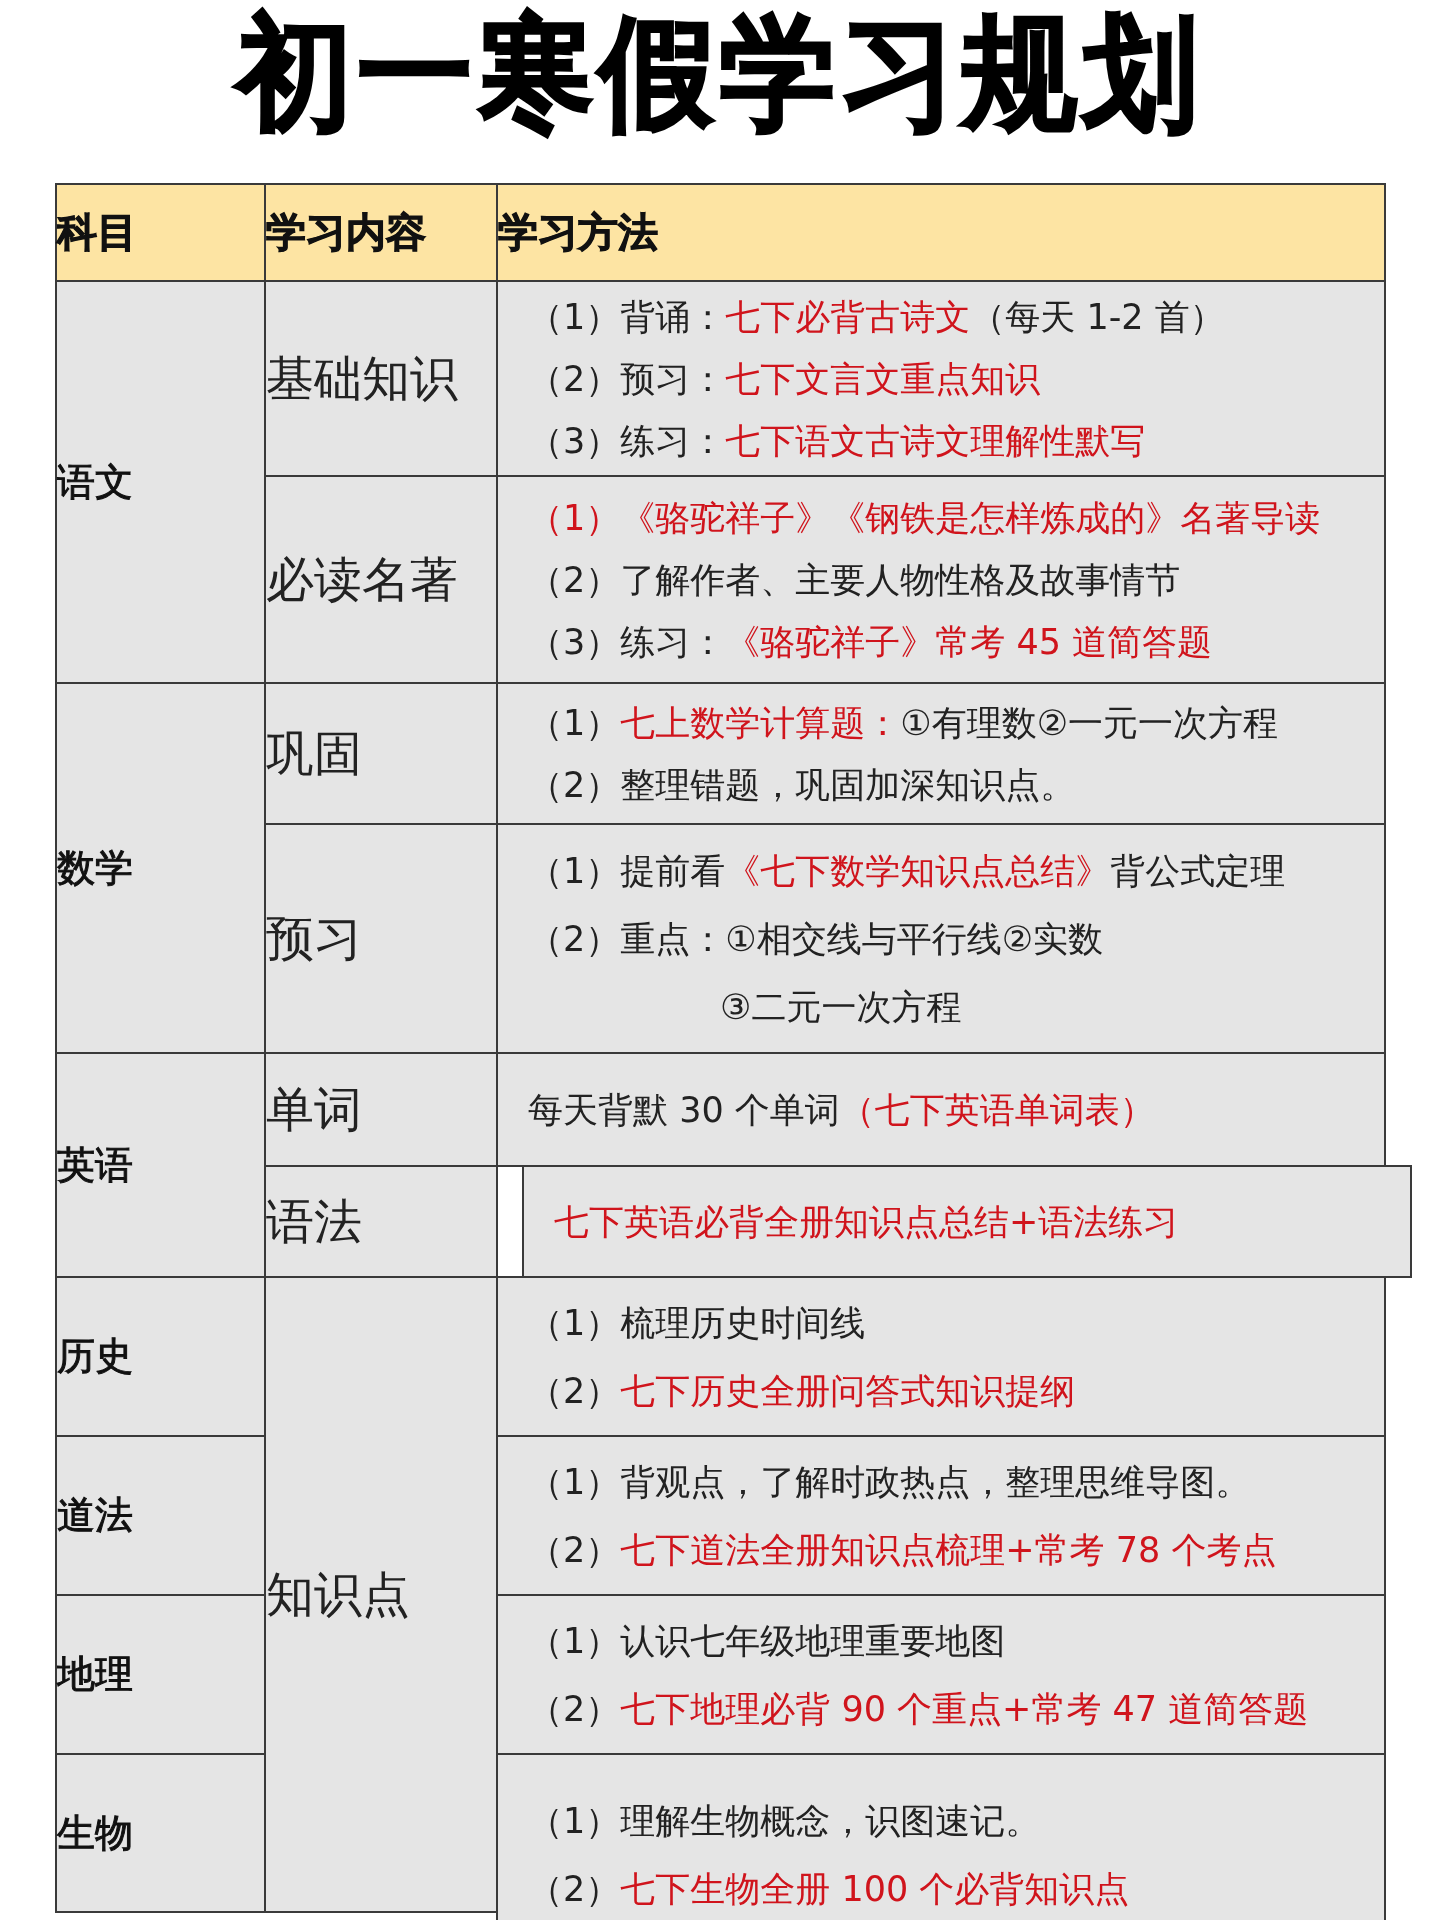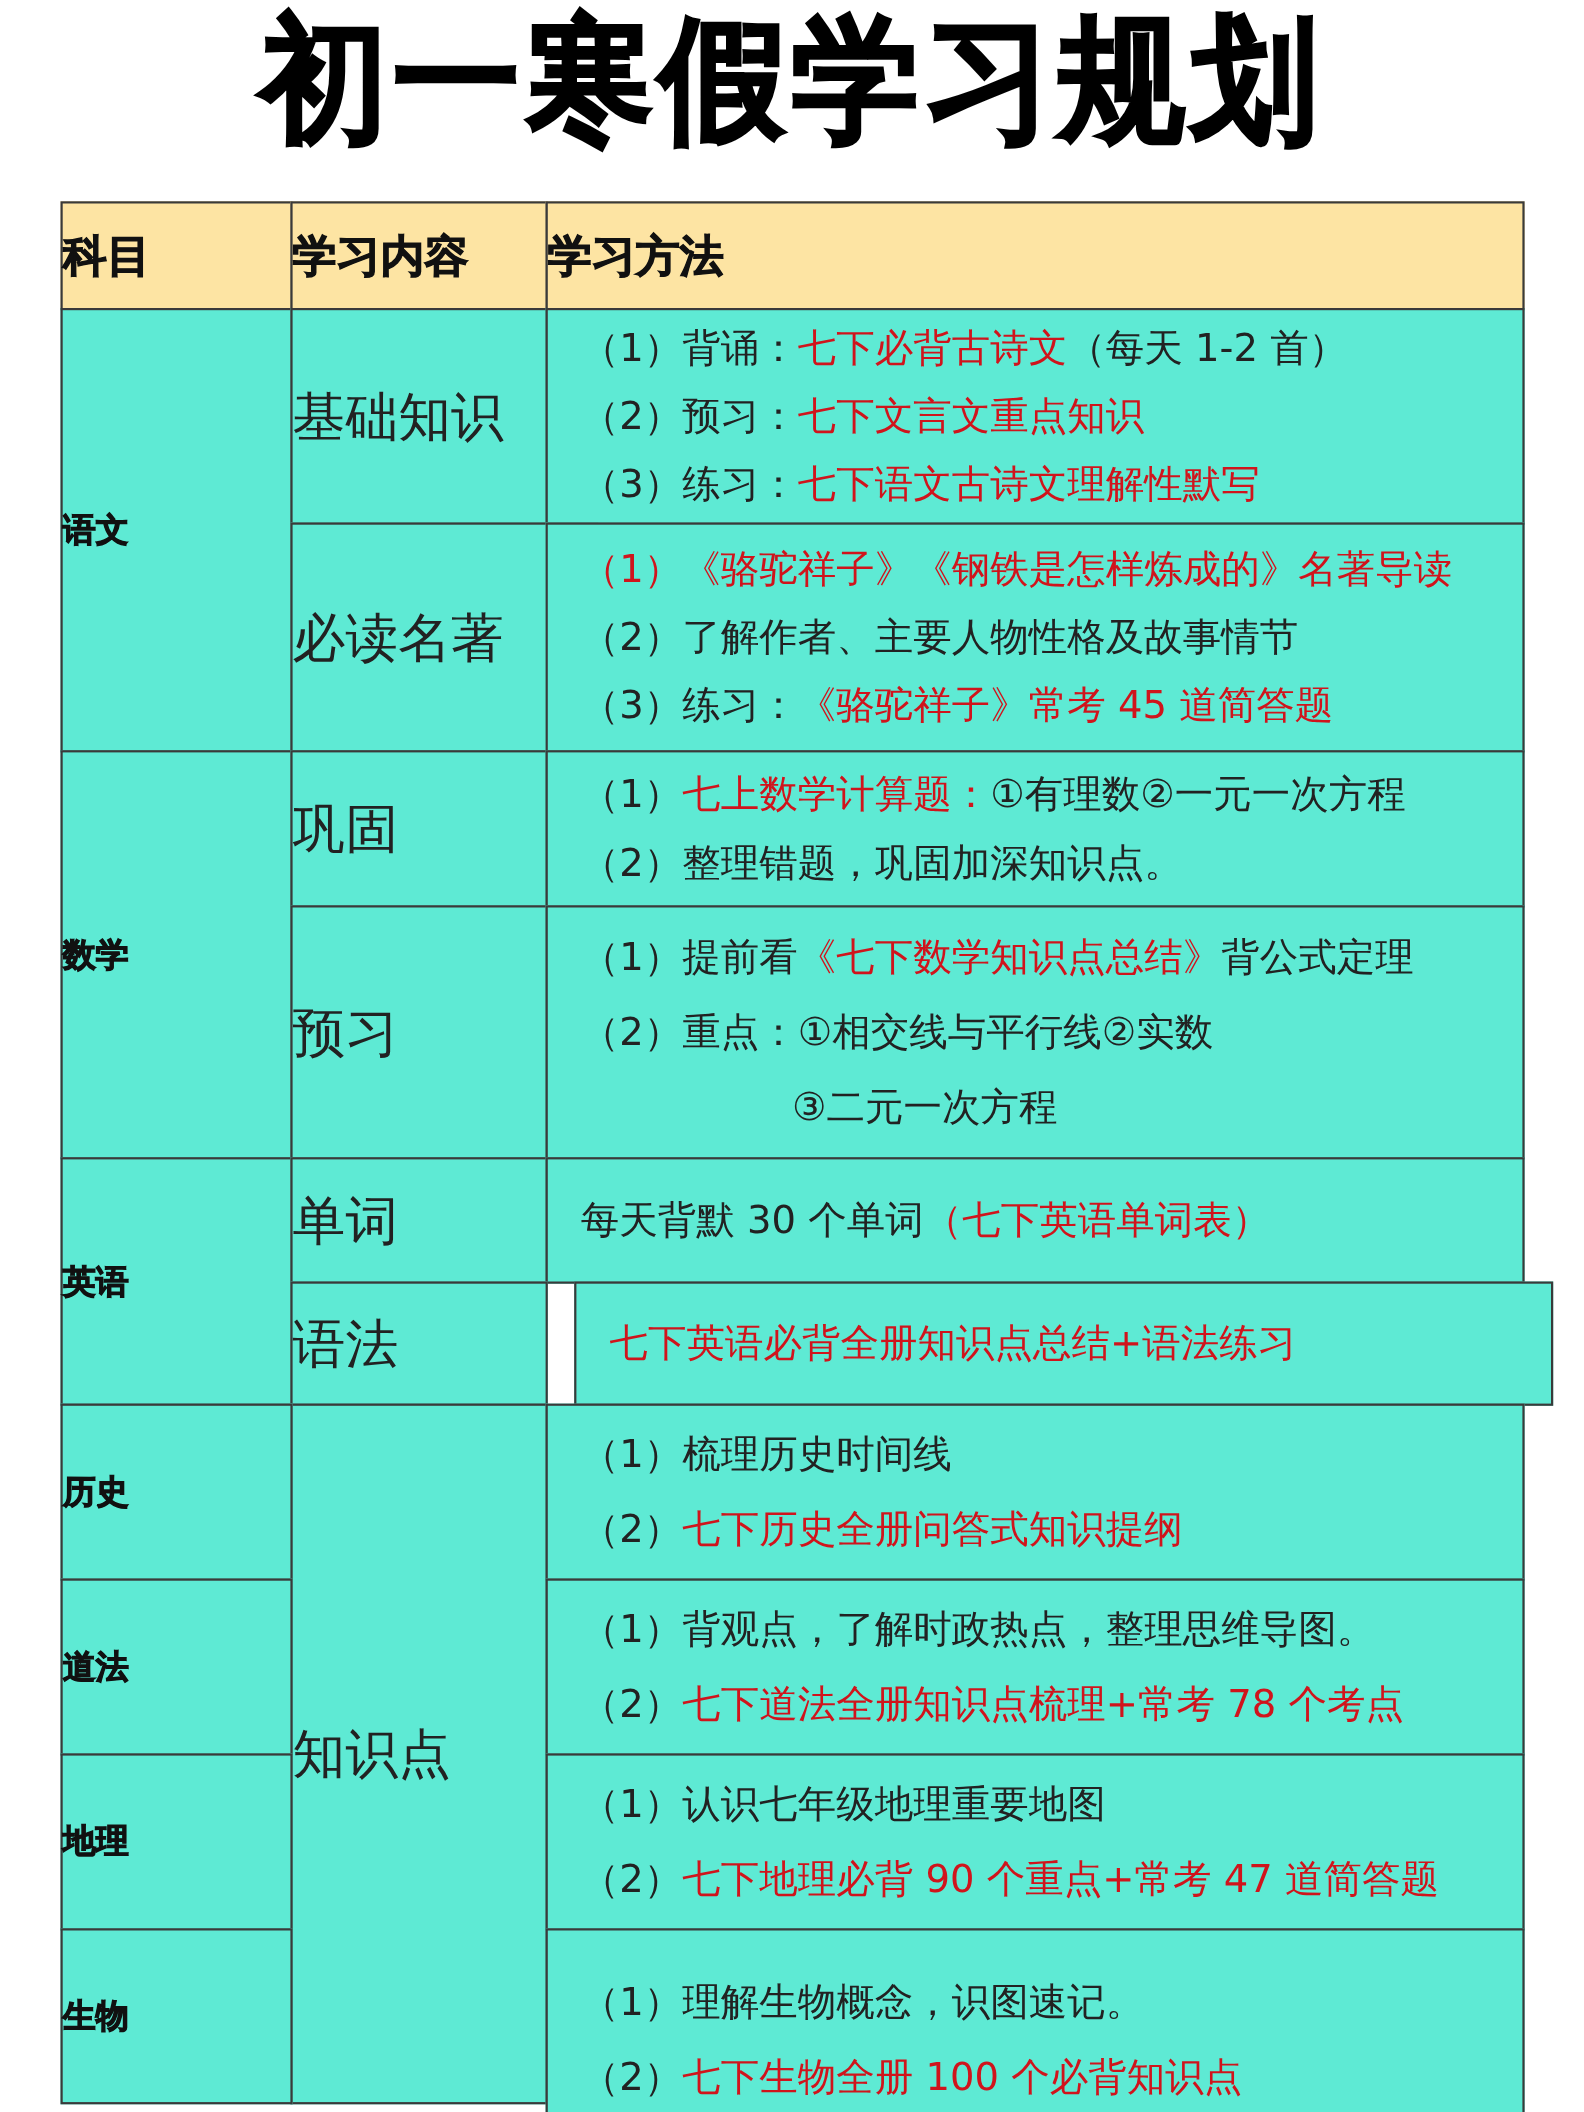--- a/index.html
+++ b/index.html
@@ -2,25 +2,25 @@
 <html><head>
 <meta charset="utf-8">
 <style>
   html, body { margin: 0; padding: 0; background: #ffffff; }
   body { width: 1440px; height: 1920px; position: relative; overflow: hidden;
          font-family: "DejaVu Sans", "Liberation Sans", sans-serif; color: #1a1a1a; }
   .title { position: absolute; left: 0; top: 8px; width: 1440px; text-align: center;
            font-family: "DejaVu Sans", sans-serif; font-weight: 900; font-size: 124px;
            line-height: 130px; letter-spacing: 6px; color: #000;
            transform: scaleX(0.93); transform-origin: center top; -webkit-text-stroke: 3px #000; }
-  .cell { position: absolute; box-sizing: border-box; border: 2px solid #3a3a3a; background: #5eead4; }
+  .cell { position: absolute; box-sizing: border-box; border: 2px solid #3a3a3a; background: #e5e5e5; }
   .hdr { background: #fde4a3; }
   .center { display: flex; align-items: center; justify-content: flex-start; text-align: center; }
   .hdr-text { font-weight: 700; font-size: 40px; color: #111; -webkit-text-stroke: 1px #111; }
-  .subject { font-weight: 700; font-size: 30px; color: #111; -webkit-text-stroke: 1px #111; }
+  .subject { font-weight: 400; font-size: 38px; color: #111; -webkit-text-stroke: 1px #111; }
   .content { font-size: 48px; color: #222; }
   .method { display: flex; flex-direction: column; justify-content: center; padding-left: 30px; }
   .line { font-size: 35px; line-height: 62px; white-space: nowrap; color: #222; }
   .tall .line { line-height: 68px; }
   .red { color: #d0141c; }
   .indent { padding-left: 192px; }
   .single { padding-left: 30px; }
 </style>
 </head>
 <body>

